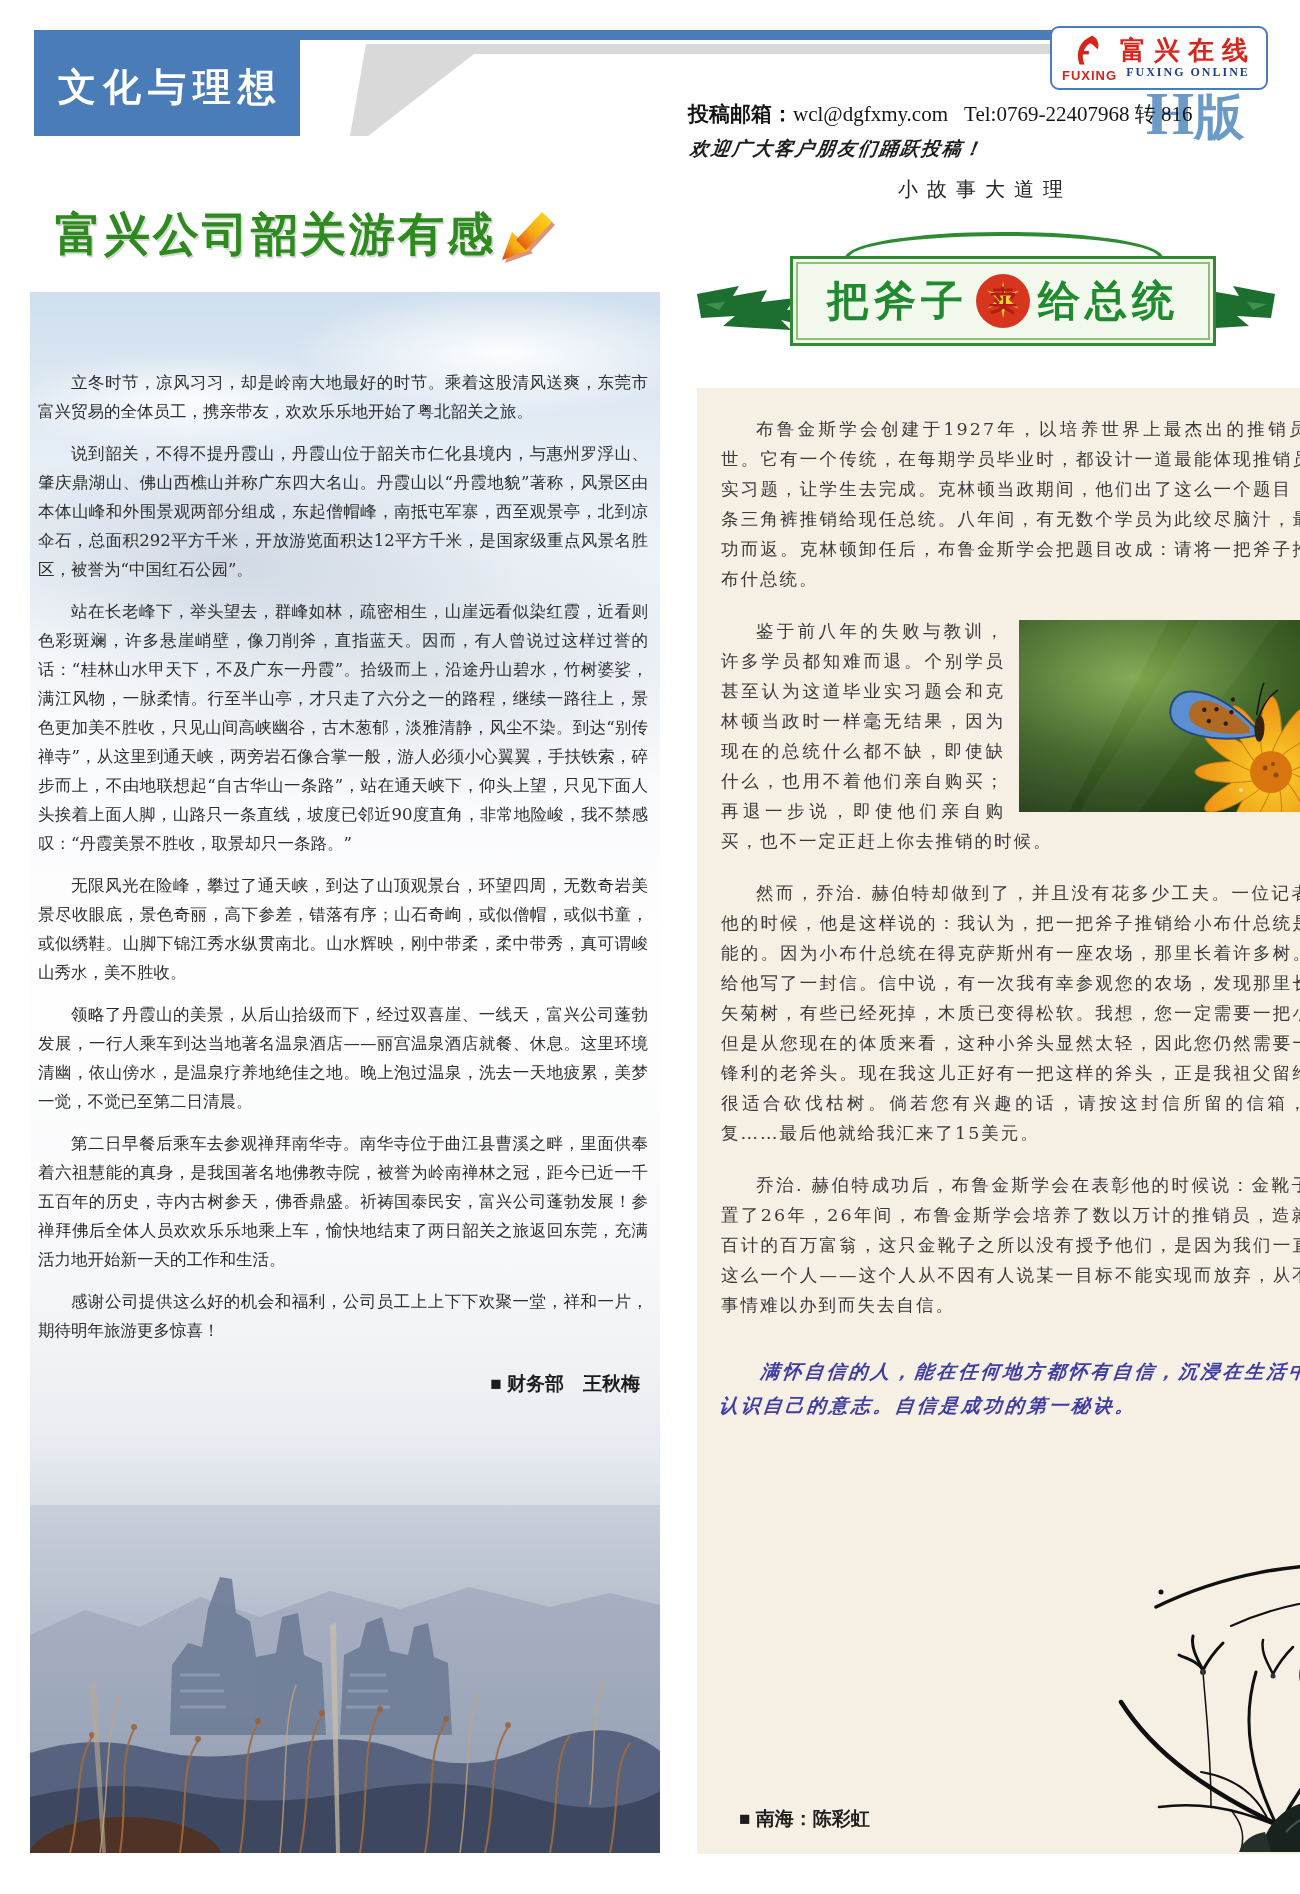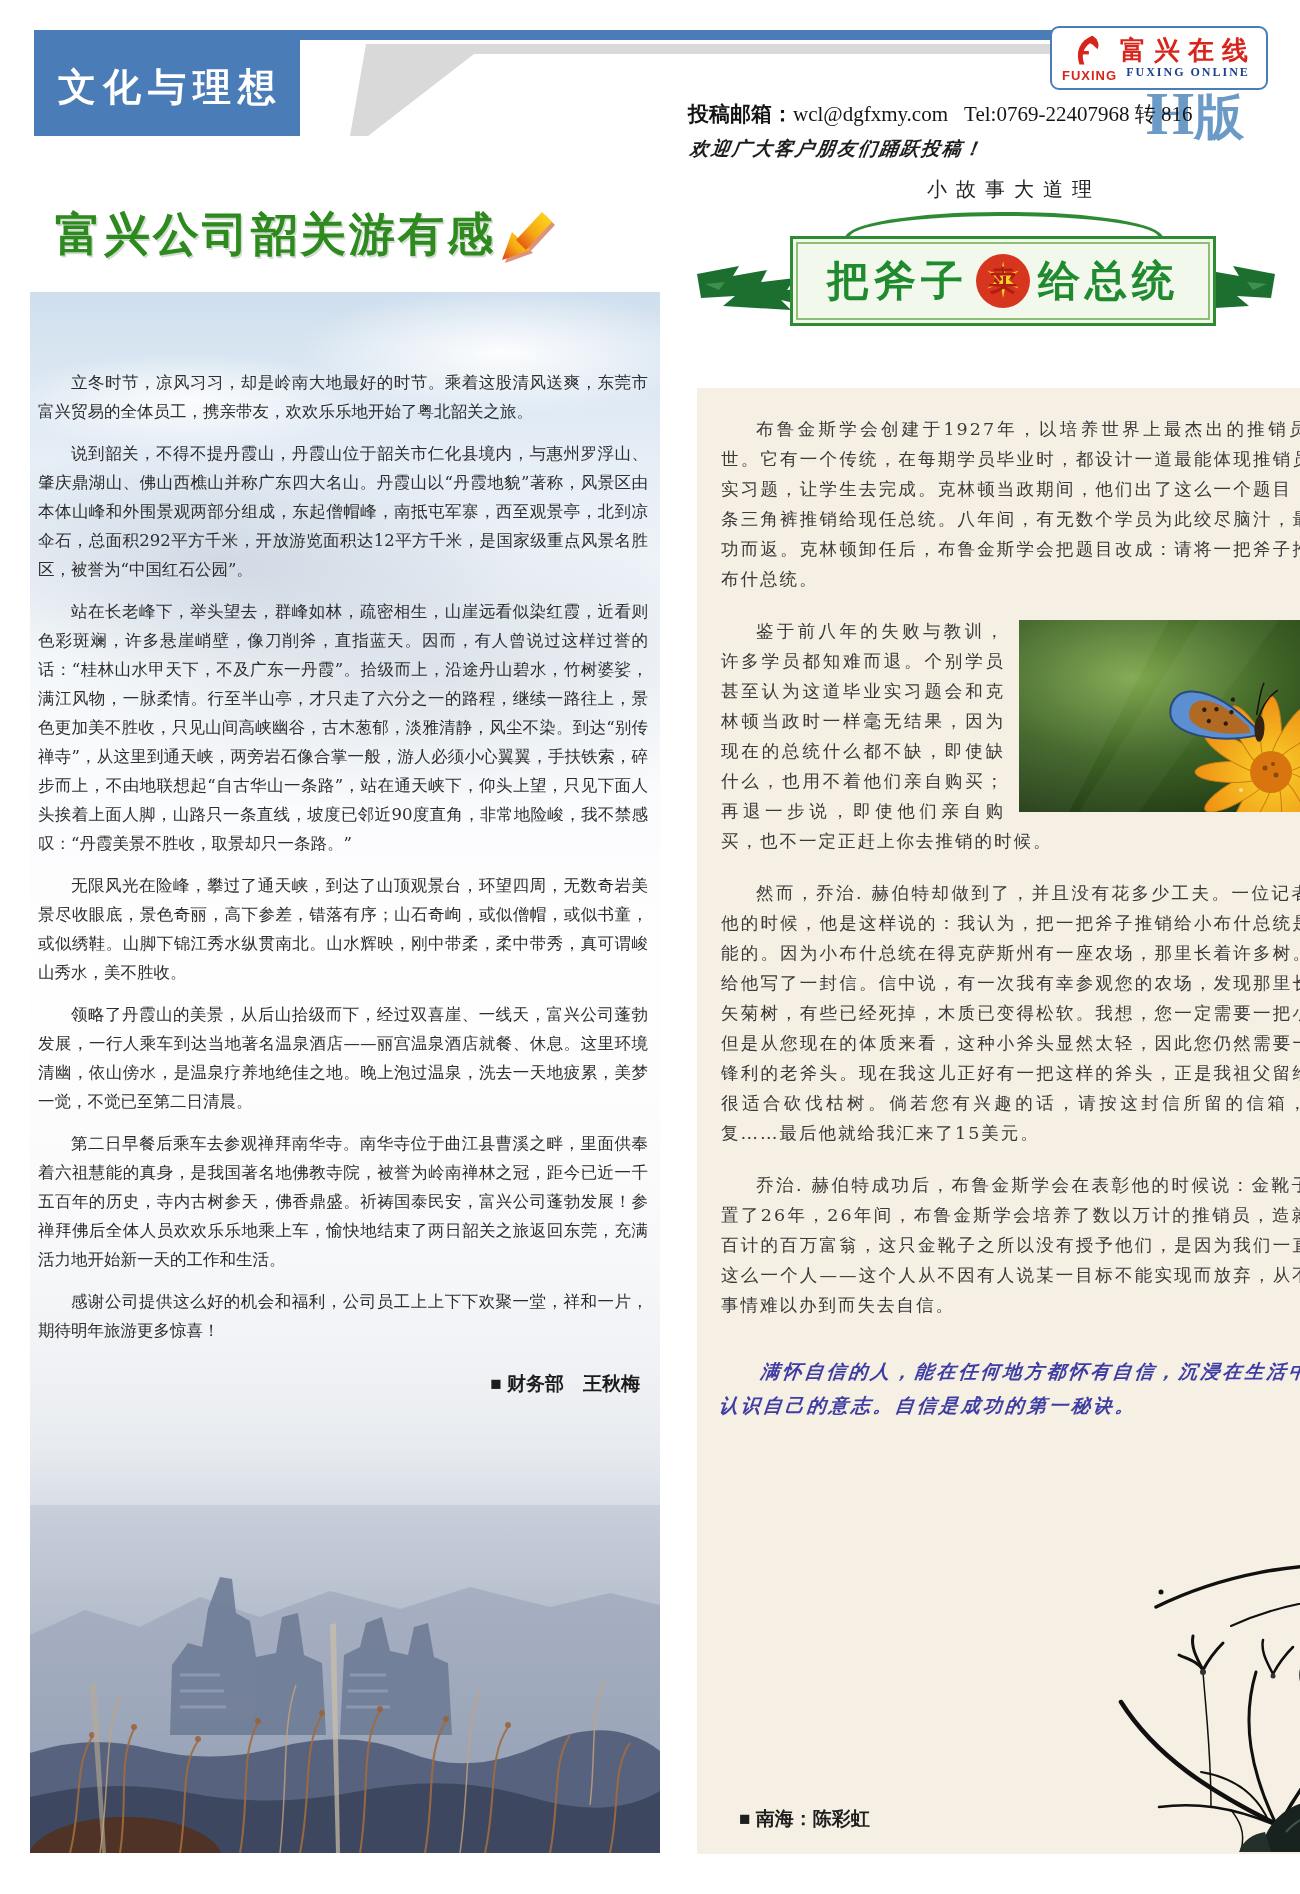--- a/index.html
+++ b/index.html
@@ -46,23 +46,23 @@
       linear-gradient(180deg, #cfdfee 0%, #e3ecf5 14%, #f4f7fa 34%, #fdfdfe 52%, #f2f3f6 78%, #e2e6ec 95%, #d6dce5 100%); }
   .photo-bottom { position:absolute; left:30px; top:1505px; width:630px; height:348px; overflow:hidden; }
   .photo-bottom svg { display:block; width:100%; height:100%; }
   .lt-col { position:absolute; left:38px; top:368px; width:610px; }
   .lt-p { margin:0 0 13px; font-family:"DejaVu Serif", serif; font-size:16.5px; line-height:29px;
           text-align:justify; text-indent:2em; color:#2e2e2e; }
   .lt-byline { text-align:right; padding-right:8px; margin-top:26px; font-size:19px; font-weight:600;
           color:#1c1c1c; }
 
   
-  .kicker { position:absolute; left:889px; top:176px; width:250px; text-align:center;
+  .kicker { position:absolute; left:860px; top:176px; width:250px; text-align:center;
           font-family:"DejaVu Serif", serif; font-size:20px; letter-spacing:9px; color:#242424; }
-  .banner { position:absolute; left:695px; top:208px; width:582px; height:120px; }
+  .banner { position:absolute; left:695px; top:228px; width:582px; height:120px; }
   .banner-arch { position:absolute; left:150px; top:4px; width:310px; height:26px; background:#ffffff;
           border:4px solid #2e8b33; border-bottom:none; border-radius:155px 155px 0 0 / 26px 26px 0 0; z-index:0; }
   .banner-box { position:absolute; left:95px; top:28px; width:420px; height:84px; background:#f2f8ec;
           border:3px solid #2e8b33; box-shadow: inset 0 0 0 3px #f2f8ec, inset 0 0 0 5px #8fbf77;
           display:flex; align-items:center; justify-content:center; gap:8px; z-index:1; }
   .bt-green { font-family:"DejaVu Serif", serif; font-size:42px; font-weight:bold; letter-spacing:5px;
           color:#1f8a2e; }
   .bt-circle { position:relative; width:54px; height:54px; border-radius:50%; background:#d8351f;
           display:inline-flex; align-items:center; justify-content:center; flex:none; }
   .bt-star { position:absolute; color:#f5d327; font-size:48px; line-height:54px; }

